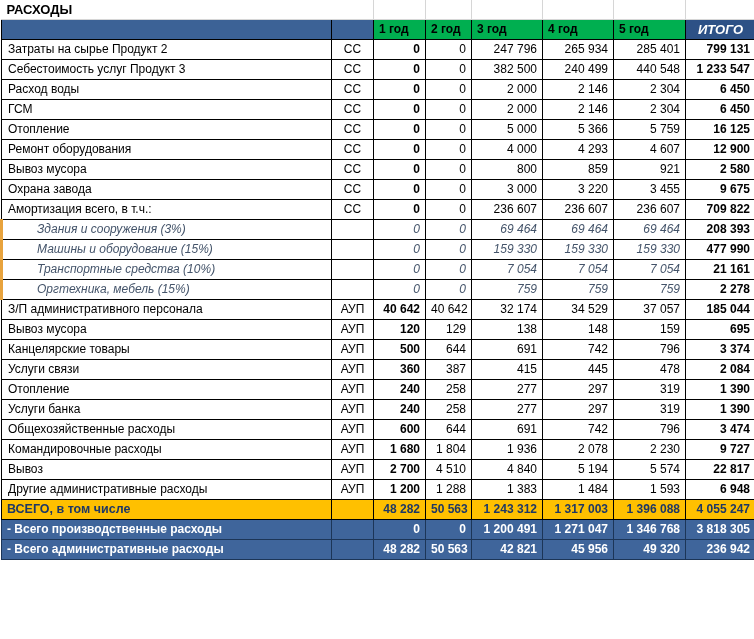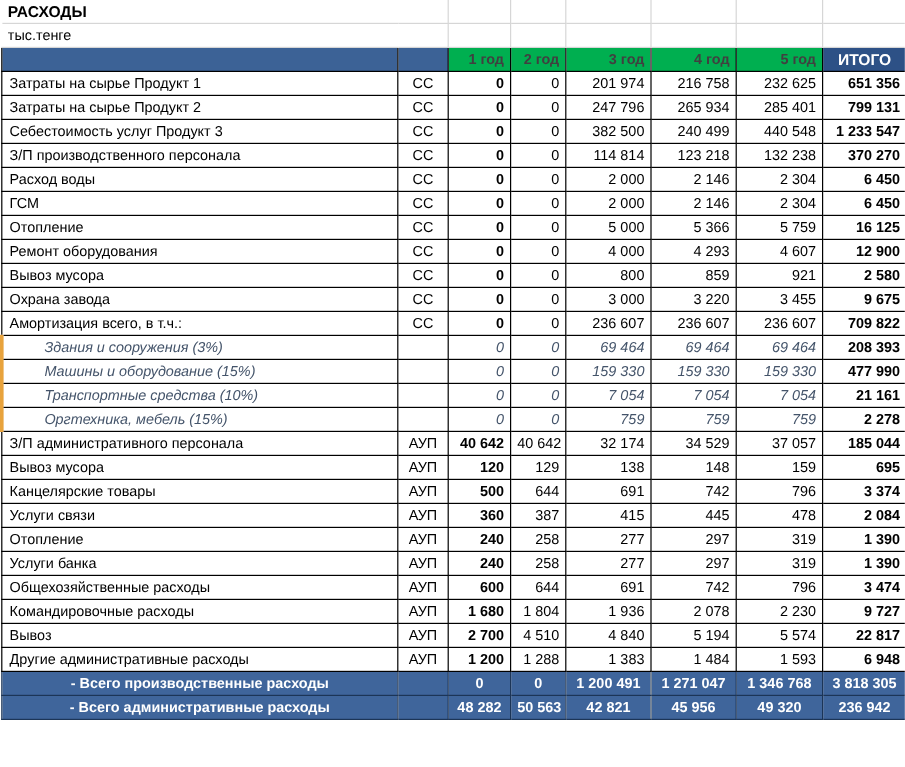--- a/index.html
+++ b/index.html
@@ -8,35 +8,35 @@
   td,th{height:19px;padding:0 5px;font-size:12px;line-height:19px;
         overflow:hidden;white-space:nowrap;box-sizing:border-box;font-weight:normal;}
   
   tr.pre td{background:#fff;border:none;border-bottom:1px solid #d6d6d6;}
   tr.pre td.gridv{border-right:1px solid #d6d6d6;}
   td.sheet-title{font-weight:700;font-size:13px;color:#000;}
   td.sheet-sub{font-size:12px;color:#000;}
   
   tr.hdr th{border:1px solid #000;}
   th.h-blue{background:#3c6296;}
-  th.h-year{background:#00af50;color:#404040;font-weight:700;text-align:right;}
-  th.h-itogo{background:#2d5186;color:#fff;font-weight:700;text-align:center;font-size:13px;}
+  th.h-year{background:#00af50;color:#000000;font-weight:700;text-align:left;}
+  th.h-itogo{background:#2d5186;color:#fff;font-weight:700;text-align:center;font-size:13px;font-style:italic;}
   
   tbody td{border:1px solid #000;background:#fff;}
   .c-label{text-align:left;padding-left:6px;color:#000;}
   .c-cat{text-align:center;color:#000;}
   .c-num{text-align:right;color:#000;}
   .b,.total{font-weight:700;}
   tr.r-sub .c-label{font-style:italic;color:#44546a;padding-left:34px;border-left:3px solid #e8a33d;}
   tr.r-sub .c-num{font-style:italic;color:#44546a;font-weight:normal;}
   tr.r-sub td.total{font-style:normal;color:#000;font-weight:700;}
   
   tr.r-gold td{background:#ffc000;color:#1f3864;font-weight:700;border:1px solid #000;}
   tr.r-gold .c-label{font-size:12.5px;padding-left:5px;}
-  tr.r-blue td{background:#3f659b;color:#fff;font-weight:700;border:1px solid #1c3557;text-align:center;}
+  tr.r-blue td{background:#3f659b;color:#fff;font-weight:700;border:1px solid #1c3557;}
   tr.r-blue .c-label{padding-left:5px;}
 </style>
 </head>
 <body>
 
 <div id="sheet">
   <table>
     <colgroup>
       <col style="width:330px">
         <col style="width:42px">
@@ -51,81 +51,51 @@
       <tr class="pre">
         <td class="sheet-title">РАСХОДЫ</td>
         <td class="gridv"></td>
         <td class="gridv"></td>
         <td class="gridv"></td>
         <td class="gridv"></td>
         <td class="gridv"></td>
         <td class="gridv"></td>
         <td class="gridv"></td>
       </tr>
-      <tr class="pre">
-        <td class="sheet-sub">тыс.тенге</td>
-        <td class="gridv"></td>
-        <td class="gridv"></td>
-        <td class="gridv"></td>
-        <td class="gridv"></td>
-        <td class="gridv"></td>
-        <td class="gridv"></td>
-        <td class="gridv"></td>
-      </tr>
       <tr class="hdr">
         <th class="h-blue"></th>
         <th class="h-blue"></th>
         <th class="h-year">1 год</th>
         <th class="h-year">2 год</th>
         <th class="h-year">3 год</th>
         <th class="h-year">4 год</th>
         <th class="h-year">5 год</th>
         <th class="h-itogo">ИТОГО</th>
       </tr>
     </thead>
     <tbody id="data-rows">
         <tr class="r-norm">
-          <td class="c-label">Затраты на сырье Продукт 1</td>
-          <td class="c-cat">СС</td>
-          <td class="c-num b">0</td>
-          <td class="c-num">0</td>
-          <td class="c-num">201 974</td>
-          <td class="c-num">216 758</td>
-          <td class="c-num">232 625</td>
-          <td class="c-num total">651 356</td>
-        </tr>
-        <tr class="r-norm">
           <td class="c-label">Затраты на сырье Продукт 2</td>
           <td class="c-cat">СС</td>
           <td class="c-num b">0</td>
           <td class="c-num">0</td>
           <td class="c-num">247 796</td>
           <td class="c-num">265 934</td>
           <td class="c-num">285 401</td>
           <td class="c-num total">799 131</td>
         </tr>
         <tr class="r-norm">
           <td class="c-label">Себестоимость услуг Продукт 3</td>
           <td class="c-cat">СС</td>
           <td class="c-num b">0</td>
           <td class="c-num">0</td>
           <td class="c-num">382 500</td>
           <td class="c-num">240 499</td>
           <td class="c-num">440 548</td>
           <td class="c-num total">1 233 547</td>
-        </tr>
-        <tr class="r-norm">
-          <td class="c-label">З/П производственного персонала</td>
-          <td class="c-cat">СС</td>
-          <td class="c-num b">0</td>
-          <td class="c-num">0</td>
-          <td class="c-num">114 814</td>
-          <td class="c-num">123 218</td>
-          <td class="c-num">132 238</td>
-          <td class="c-num total">370 270</td>
         </tr>
         <tr class="r-norm">
           <td class="c-label">Расход воды</td>
           <td class="c-cat">СС</td>
           <td class="c-num b">0</td>
           <td class="c-num">0</td>
           <td class="c-num">2 000</td>
           <td class="c-num">2 146</td>
           <td class="c-num">2 304</td>
           <td class="c-num total">6 450</td>
@@ -325,20 +295,30 @@
           <td class="c-cat">АУП</td>
           <td class="c-num b">1 200</td>
           <td class="c-num">1 288</td>
           <td class="c-num">1 383</td>
           <td class="c-num">1 484</td>
           <td class="c-num">1 593</td>
           <td class="c-num total">6 948</td>
         </tr>
       </tbody>
     <tbody id="footer-rows">
+        <tr class="r-gold">
+          <td class="c-label">ВСЕГО, в том числе</td>
+          <td class="c-cat"></td>
+          <td class="c-num b">48 282</td>
+          <td class="c-num">50 563</td>
+          <td class="c-num">1 243 312</td>
+          <td class="c-num">1 317 003</td>
+          <td class="c-num">1 396 088</td>
+          <td class="c-num total">4 055 247</td>
+        </tr>
         <tr class="r-blue">
           <td class="c-label">- Всего производственные расходы</td>
           <td class="c-cat"></td>
           <td class="c-num b">0</td>
           <td class="c-num">0</td>
           <td class="c-num">1 200 491</td>
           <td class="c-num">1 271 047</td>
           <td class="c-num">1 346 768</td>
           <td class="c-num total">3 818 305</td>
         </tr>

